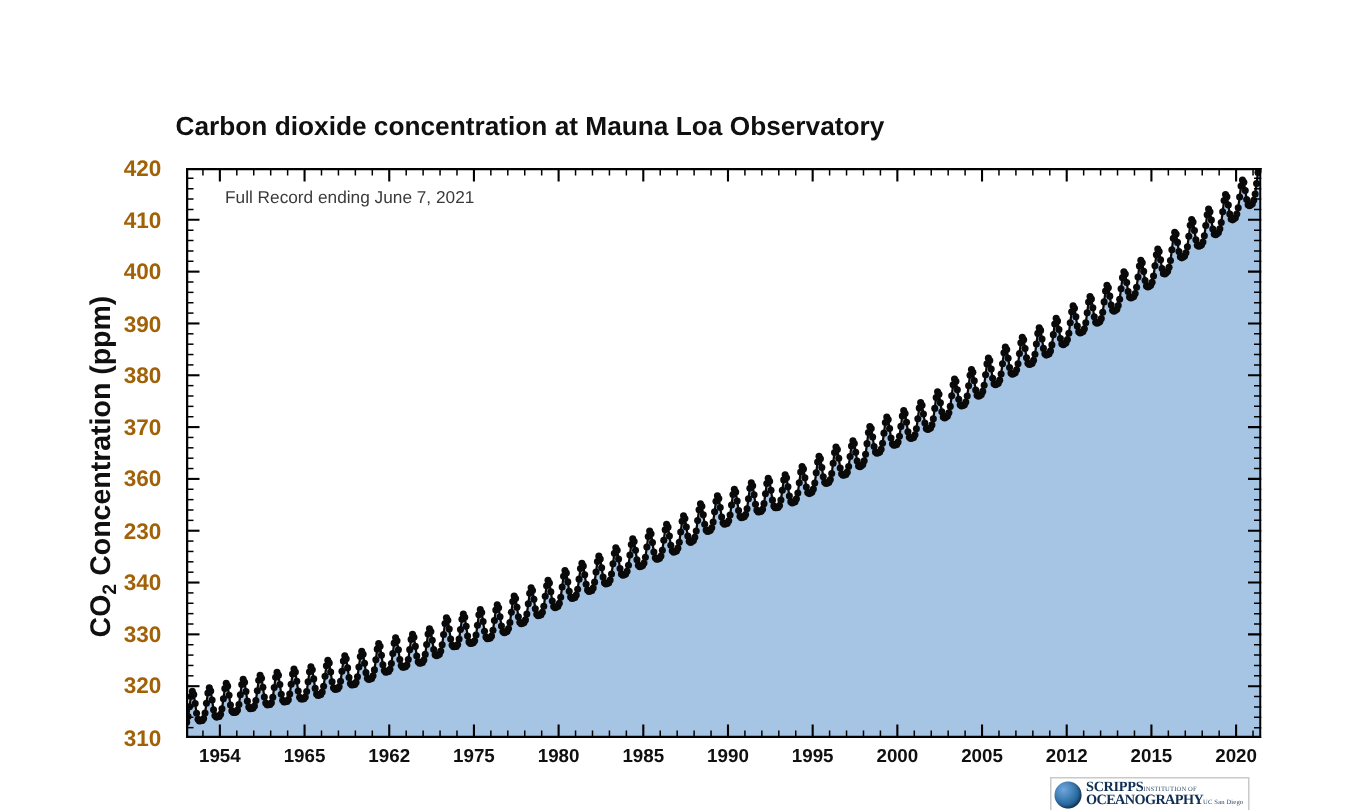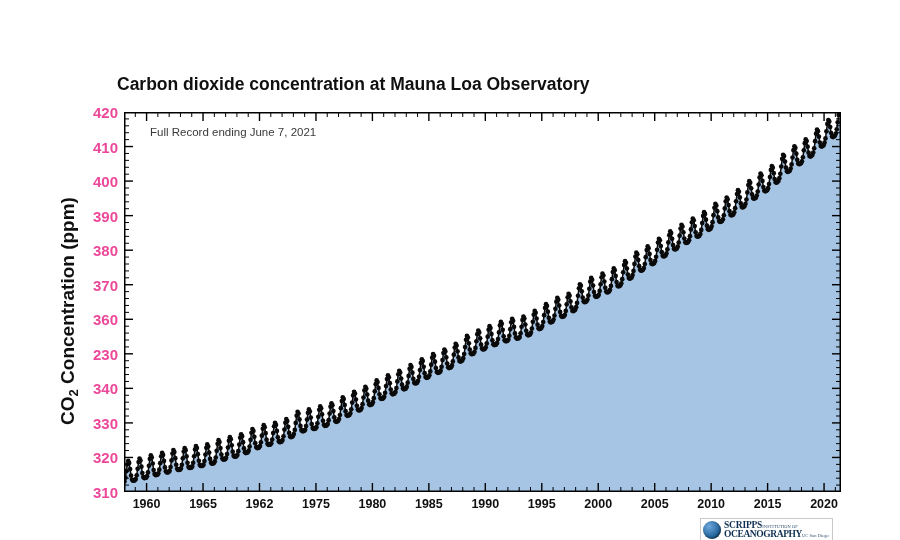--- a/index.html
+++ b/index.html
@@ -35,22 +35,22 @@
   .plotwrap{position:absolute;left:124px;top:112px;width:717px;height:440px;}
   .plotwrap svg{display:block;}
 
   .annot{
     position:absolute;left:26px;top:14px;
     font-size:11.5px;color:#3a3a3a;white-space:nowrap;
   }
 
   .ytick-label{
     position:absolute;right:0;
-    font-weight:bold;font-size:15px;color:#ec4899;
-    text-align:right;width:46px;line-height:1;
+    font-weight:bold;font-size:15px;color:#a16207;
+    text-align:center;width:46px;line-height:1;
   }
   .xtick-label{
     position:absolute;
     font-weight:bold;font-size:12.5px;color:#101010;
     text-align:center;width:60px;line-height:1;
   }
 
   .logo{
     position:absolute;right:8px;bottom:10px;
     width:133px;height:24px;background:#ffffff;
@@ -89,31 +89,31 @@
       <div class="ytick-label" style="left: 72px; top: 346.818px;">230</div>
       <div class="ytick-label" style="left: 72px; top: 312.273px;">360</div>
       <div class="ytick-label" style="left: 72px; top: 277.727px;">370</div>
       <div class="ytick-label" style="left: 72px; top: 243.182px;">380</div>
       <div class="ytick-label" style="left: 72px; top: 208.636px;">390</div>
       <div class="ytick-label" style="left: 72px; top: 174.091px;">400</div>
       <div class="ytick-label" style="left: 72px; top: 139.545px;">410</div>
       <div class="ytick-label" style="left: 72px; top: 105px;">420</div>
     </div>
   <div id="xtick-labels">
-      <div class="xtick-label" style="left: 116.583px; top: 498px;">1960</div>
+      <div class="xtick-label" style="left: 116.583px; top: 498px;">1954</div>
       <div class="xtick-label" style="left: 173.039px; top: 498px;">1965</div>
       <div class="xtick-label" style="left: 229.496px; top: 498px;">1962</div>
       <div class="xtick-label" style="left: 285.953px; top: 498px;">1975</div>
       <div class="xtick-label" style="left: 342.409px; top: 498px;">1980</div>
       <div class="xtick-label" style="left: 398.866px; top: 498px;">1985</div>
       <div class="xtick-label" style="left: 455.323px; top: 498px;">1990</div>
       <div class="xtick-label" style="left: 511.78px; top: 498px;">1995</div>
       <div class="xtick-label" style="left: 568.236px; top: 498px;">2000</div>
       <div class="xtick-label" style="left: 624.693px; top: 498px;">2005</div>
-      <div class="xtick-label" style="left: 681.15px; top: 498px;">2010</div>
+      <div class="xtick-label" style="left: 681.15px; top: 498px;">2012</div>
       <div class="xtick-label" style="left: 737.606px; top: 498px;">2015</div>
       <div class="xtick-label" style="left: 794.063px; top: 498px;">2020</div>
     </div>
 
   <div class="plotwrap">
     <svg id="plot" width="717" height="380" viewBox="0 0 717 380">
         <rect x="0" y="0" width="717" height="380" fill="#ffffff"></rect>
         <path d="M 0.47 369.42 L 1.41 365.72 L 2.35 359.20 L 3.29 352.35 L 4.23 348.93 L 5.18 350.96 L 6.12 357.05 L 7.06 363.56 L 8.00 367.53 L 8.94 368.66 L 9.88 368.55 L 10.82 368.35 L 11.76 367.07 L 12.70 363.37 L 13.64 356.85 L 14.58 350.00 L 15.53 346.58 L 16.47 348.61 L 17.41 354.67 L 18.35 361.11 L 19.29 365.01 L 20.23 366.08 L 21.17 365.90 L 22.11 365.64 L 23.05 364.22 L 23.99 360.46 L 24.94 353.87 L 25.88 346.96 L 26.82 343.47 L 27.76 345.43 L 28.70 351.48 L 29.64 357.98 L 30.58 361.93 L 31.52 363.05 L 32.46 362.93 L 33.40 362.72 L 34.34 361.41 L 35.29 357.70 L 36.23 351.16 L 37.17 344.30 L 38.11 340.87 L 39.05 342.89 L 39.99 348.95 L 40.93 355.42 L 41.87 359.36 L 42.81 360.45 L 43.75 360.31 L 44.69 360.08 L 45.64 358.73 L 46.58 355.00 L 47.52 348.44 L 48.46 341.56 L 49.40 338.10 L 50.34 340.10 L 51.28 346.19 L 52.22 352.73 L 53.16 356.74 L 54.10 357.90 L 55.05 357.84 L 55.99 357.67 L 56.93 356.47 L 57.87 352.81 L 58.81 346.32 L 59.75 339.51 L 60.69 336.13 L 61.63 338.20 L 62.57 344.31 L 63.51 350.83 L 64.45 354.82 L 65.40 355.96 L 66.34 355.86 L 67.28 355.68 L 68.22 354.43 L 69.16 350.74 L 70.10 344.23 L 71.04 337.40 L 71.98 333.99 L 72.92 336.03 L 73.86 342.16 L 74.81 348.74 L 75.75 352.78 L 76.69 353.97 L 77.63 353.94 L 78.57 353.81 L 79.51 352.67 L 80.45 349.04 L 81.39 342.58 L 82.33 335.81 L 83.27 332.45 L 84.21 334.55 L 85.16 340.59 L 86.10 346.93 L 87.04 350.72 L 87.98 351.68 L 88.92 351.40 L 89.86 351.03 L 90.80 349.40 L 91.74 345.53 L 92.68 338.83 L 93.62 331.81 L 94.56 328.22 L 95.51 330.08 L 96.45 336.07 L 97.39 342.54 L 98.33 346.47 L 99.27 347.57 L 100.21 347.43 L 101.15 347.19 L 102.09 345.84 L 103.03 342.11 L 103.97 335.55 L 104.92 328.67 L 105.86 325.22 L 106.80 327.21 L 107.74 333.26 L 108.68 339.72 L 109.62 343.64 L 110.56 344.71 L 111.50 344.56 L 112.44 344.31 L 113.38 342.93 L 114.32 339.18 L 115.27 332.60 L 116.21 325.71 L 117.15 322.23 L 118.09 324.22 L 119.03 330.16 L 119.97 336.43 L 120.91 340.17 L 121.85 341.06 L 122.79 340.72 L 123.73 340.28 L 124.68 338.52 L 125.62 334.59 L 126.56 327.83 L 127.50 320.75 L 128.44 317.09 L 129.38 318.88 L 130.32 324.81 L 131.26 331.21 L 132.20 335.08 L 133.14 336.11 L 134.08 335.90 L 135.03 335.60 L 135.97 334.12 L 136.91 330.32 L 137.85 323.69 L 138.79 316.75 L 139.73 313.22 L 140.67 315.16 L 141.61 321.20 L 142.55 327.72 L 143.49 331.70 L 144.44 332.84 L 145.38 332.74 L 146.32 332.55 L 147.26 331.29 L 148.20 327.61 L 149.14 321.09 L 150.08 314.26 L 151.02 310.85 L 151.96 312.89 L 152.90 318.92 L 153.84 325.31 L 154.79 329.16 L 155.73 330.16 L 156.67 329.93 L 157.61 329.61 L 158.55 328.08 L 159.49 324.26 L 160.43 317.62 L 161.37 310.65 L 162.31 307.11 L 163.25 309.02 L 164.19 314.84 L 165.14 320.94 L 166.08 324.50 L 167.02 325.22 L 167.96 324.71 L 168.90 324.10 L 169.84 321.99 L 170.78 317.88 L 171.72 310.95 L 172.66 303.70 L 173.60 299.87 L 174.55 301.49 L 175.49 307.40 L 176.43 313.95 L 177.37 317.97 L 178.31 319.14 L 179.25 319.08 L 180.19 318.92 L 181.13 317.74 L 182.07 314.08 L 183.01 307.60 L 183.95 300.80 L 184.90 297.43 L 185.84 299.50 L 186.78 305.58 L 187.72 312.02 L 188.66 315.93 L 189.60 316.99 L 190.54 316.81 L 191.48 316.55 L 192.42 315.14 L 193.36 311.37 L 194.31 304.78 L 195.25 297.87 L 196.19 294.38 L 197.13 296.35 L 198.07 302.37 L 199.01 308.82 L 199.95 312.73 L 200.89 313.79 L 201.83 313.63 L 202.77 313.36 L 203.71 311.96 L 204.66 308.20 L 205.60 301.62 L 206.54 294.71 L 207.48 291.23 L 208.42 293.20 L 209.36 299.11 L 210.30 305.31 L 211.24 308.99 L 212.18 309.81 L 213.12 309.41 L 214.06 308.91 L 215.01 307.02 L 215.95 303.02 L 216.89 296.20 L 217.83 289.05 L 218.77 285.33 L 219.71 287.07 L 220.65 292.89 L 221.59 299.16 L 222.53 302.89 L 223.47 303.78 L 224.42 303.44 L 225.36 303.01 L 226.30 301.25 L 227.24 297.31 L 228.18 290.55 L 229.12 283.47 L 230.06 279.81 L 231.00 281.61 L 231.94 287.48 L 232.88 293.79 L 233.82 297.56 L 234.77 298.49 L 235.71 298.19 L 236.65 297.79 L 237.59 296.10 L 238.53 292.21 L 239.47 285.48 L 240.41 278.44 L 241.35 274.82 L 242.29 276.65 L 243.23 282.48 L 244.18 288.65 L 245.12 292.30 L 246.06 293.10 L 247.00 292.66 L 247.94 292.13 L 248.88 290.18 L 249.82 286.16 L 250.76 279.31 L 251.70 272.13 L 252.64 268.38 L 253.58 270.08 L 254.53 275.92 L 255.47 282.24 L 256.41 286.04 L 257.35 286.98 L 258.29 286.70 L 259.23 286.32 L 260.17 284.67 L 261.11 280.79 L 262.05 274.09 L 262.99 267.06 L 263.94 263.46 L 264.88 265.31 L 265.82 271.22 L 266.76 277.55 L 267.70 281.34 L 268.64 282.28 L 269.58 282.00 L 270.52 281.62 L 271.46 279.97 L 272.40 276.09 L 273.34 269.39 L 274.29 262.36 L 275.23 258.76 L 276.17 260.61 L 277.11 266.48 L 278.05 272.72 L 278.99 276.43 L 279.93 277.30 L 280.87 276.93 L 281.81 276.47 L 282.75 274.65 L 283.69 270.69 L 284.64 263.91 L 285.58 256.80 L 286.52 253.12 L 287.46 254.89 L 288.40 260.71 L 289.34 266.94 L 290.28 270.65 L 291.22 271.50 L 292.16 271.13 L 293.10 270.66 L 294.05 268.83 L 294.99 264.86 L 295.93 258.06 L 296.87 250.95 L 297.81 247.26 L 298.75 249.02 L 299.69 254.86 L 300.63 261.15 L 301.57 264.90 L 302.51 265.81 L 303.45 265.49 L 304.40 265.07 L 305.34 263.35 L 306.28 259.44 L 307.22 252.70 L 308.16 245.63 L 309.10 241.99 L 310.04 243.81 L 310.98 249.71 L 311.92 256.06 L 312.86 259.88 L 313.81 260.85 L 314.75 260.60 L 315.69 260.24 L 316.63 258.65 L 317.57 254.80 L 318.51 248.12 L 319.45 241.12 L 320.39 237.55 L 321.33 239.42 L 322.27 245.30 L 323.21 251.54 L 324.16 255.24 L 325.10 256.09 L 326.04 255.72 L 326.98 255.25 L 327.92 253.42 L 328.86 249.45 L 329.80 242.66 L 330.74 235.54 L 331.68 231.85 L 332.62 233.61 L 333.56 239.34 L 334.51 245.39 L 335.45 248.91 L 336.39 249.59 L 337.33 249.03 L 338.27 248.39 L 339.21 246.19 L 340.15 242.04 L 341.09 235.07 L 342.03 227.77 L 342.97 223.90 L 343.92 225.48 L 344.86 231.24 L 345.80 237.55 L 346.74 241.32 L 347.68 242.25 L 348.62 241.95 L 349.56 241.55 L 350.50 239.86 L 351.44 235.97 L 352.38 229.24 L 353.32 222.20 L 354.27 218.58 L 355.21 220.41 L 356.15 226.32 L 357.09 232.67 L 358.03 236.49 L 358.97 237.46 L 359.91 237.20 L 360.85 236.84 L 361.79 235.24 L 362.73 231.39 L 363.68 224.71 L 364.62 217.71 L 365.56 214.13 L 366.50 216.00 L 367.44 221.94 L 368.38 228.31 L 369.32 232.13 L 370.26 233.12 L 371.20 232.87 L 372.14 232.53 L 373.08 230.96 L 374.03 227.11 L 374.97 220.45 L 375.91 213.46 L 376.85 209.89 L 377.79 211.78 L 378.73 217.78 L 379.67 224.24 L 380.61 228.17 L 381.55 229.26 L 382.49 229.11 L 383.44 228.86 L 384.38 227.50 L 385.32 223.76 L 386.26 217.19 L 387.20 210.30 L 388.14 206.84 L 389.08 208.83 L 390.02 214.90 L 390.96 221.42 L 391.90 225.39 L 392.84 226.53 L 393.79 226.43 L 394.73 226.24 L 395.67 224.98 L 396.61 221.29 L 397.55 214.77 L 398.49 207.93 L 399.43 204.52 L 400.37 206.56 L 401.31 212.51 L 402.25 218.74 L 403.19 222.43 L 404.14 223.28 L 405.08 222.90 L 406.02 222.42 L 406.96 220.57 L 407.90 216.60 L 408.84 209.80 L 409.78 202.67 L 410.72 198.97 L 411.66 200.73 L 412.60 206.50 L 413.55 212.66 L 414.49 216.29 L 415.43 217.07 L 416.37 216.61 L 417.31 216.07 L 418.25 214.08 L 419.19 210.03 L 420.13 203.16 L 421.07 195.97 L 422.01 192.20 L 422.95 193.89 L 423.90 199.65 L 424.84 205.87 L 425.78 209.54 L 426.72 210.38 L 427.66 209.98 L 428.60 209.48 L 429.54 207.60 L 430.48 203.61 L 431.42 196.79 L 432.36 189.65 L 433.31 185.94 L 434.25 187.68 L 435.19 193.56 L 436.13 199.95 L 437.07 203.80 L 438.01 204.81 L 438.95 204.59 L 439.89 204.28 L 440.83 202.76 L 441.77 198.94 L 442.71 192.30 L 443.66 185.34 L 444.60 181.80 L 445.54 183.72 L 446.48 189.45 L 447.42 195.34 L 448.36 198.71 L 449.30 199.23 L 450.24 198.52 L 451.18 197.71 L 452.12 195.19 L 453.06 190.89 L 454.01 183.76 L 454.95 176.31 L 455.89 172.28 L 456.83 173.70 L 457.77 179.36 L 458.71 185.60 L 459.65 189.30 L 460.59 190.17 L 461.53 189.79 L 462.47 189.33 L 463.42 187.51 L 464.36 183.55 L 465.30 176.76 L 466.24 169.65 L 467.18 165.96 L 468.12 167.73 L 469.06 173.62 L 470.00 180.00 L 470.94 183.84 L 471.88 184.83 L 472.82 184.60 L 473.77 184.27 L 474.71 182.73 L 475.65 178.90 L 476.59 172.25 L 477.53 165.27 L 478.47 161.72 L 479.41 163.62 L 480.35 169.52 L 481.29 175.79 L 482.23 179.52 L 483.18 180.40 L 484.12 180.06 L 485.06 179.62 L 486.00 177.85 L 486.94 173.91 L 487.88 167.14 L 488.82 160.05 L 489.76 156.39 L 490.70 158.18 L 491.64 163.96 L 492.58 170.08 L 493.53 173.66 L 494.47 174.40 L 495.41 173.91 L 496.35 173.32 L 497.29 171.25 L 498.23 167.17 L 499.17 160.26 L 500.11 153.03 L 501.05 149.22 L 501.99 150.86 L 502.94 156.51 L 503.88 162.53 L 504.82 166.02 L 505.76 166.66 L 506.70 166.06 L 507.64 165.38 L 508.58 163.10 L 509.52 158.92 L 510.46 151.91 L 511.40 144.57 L 512.34 140.66 L 513.29 142.21 L 514.23 147.91 L 515.17 154.14 L 516.11 157.84 L 517.05 158.69 L 517.99 158.31 L 518.93 157.84 L 519.87 155.99 L 520.81 152.02 L 521.75 145.22 L 522.69 138.10 L 523.64 134.40 L 524.58 136.16 L 525.52 141.90 L 526.46 147.98 L 527.40 151.53 L 528.34 152.23 L 529.28 151.70 L 530.22 151.08 L 531.16 148.93 L 532.10 144.81 L 533.05 137.87 L 533.99 130.59 L 534.93 126.75 L 535.87 128.36 L 536.81 134.05 L 537.75 140.18 L 538.69 143.77 L 539.63 144.52 L 540.57 144.04 L 541.51 143.46 L 542.45 141.42 L 543.40 137.34 L 544.34 130.44 L 545.28 123.22 L 546.22 119.42 L 547.16 121.08 L 548.10 126.82 L 549.04 133.00 L 549.98 136.66 L 550.92 137.46 L 551.86 137.04 L 552.81 136.52 L 553.75 134.58 L 554.69 130.56 L 555.63 123.72 L 556.57 116.55 L 557.51 112.81 L 558.45 114.52 L 559.39 120.30 L 560.33 126.51 L 561.27 130.18 L 562.21 131.01 L 563.16 130.60 L 564.10 130.10 L 565.04 128.21 L 565.98 124.22 L 566.92 117.39 L 567.86 110.25 L 568.80 106.53 L 569.74 108.26 L 570.68 114.05 L 571.62 120.25 L 572.56 123.91 L 573.51 124.74 L 574.45 124.32 L 575.39 123.82 L 576.33 121.92 L 577.27 117.92 L 578.21 111.09 L 579.15 103.94 L 580.09 100.21 L 581.03 101.94 L 581.97 107.64 L 582.92 113.67 L 583.86 117.17 L 584.80 117.82 L 585.74 117.24 L 586.68 116.57 L 587.62 114.32 L 588.56 110.15 L 589.50 103.15 L 590.44 95.83 L 591.38 91.93 L 592.32 93.49 L 593.27 99.20 L 594.21 105.42 L 595.15 109.11 L 596.09 109.96 L 597.03 109.57 L 597.97 109.08 L 598.91 107.23 L 599.85 103.24 L 600.79 96.44 L 601.73 89.31 L 602.68 85.60 L 603.62 87.35 L 604.56 93.10 L 605.50 99.20 L 606.44 102.77 L 607.38 103.49 L 608.32 102.98 L 609.26 102.38 L 610.20 100.28 L 611.14 96.18 L 612.08 89.25 L 613.03 82.01 L 613.97 78.18 L 614.91 79.81 L 615.85 85.43 L 616.79 91.41 L 617.73 94.86 L 618.67 95.46 L 619.61 94.82 L 620.55 94.10 L 621.49 91.74 L 622.44 87.52 L 623.38 80.47 L 624.32 73.09 L 625.26 69.14 L 626.20 70.65 L 627.14 76.28 L 628.08 82.40 L 629.02 85.99 L 629.96 86.73 L 630.90 86.24 L 631.84 85.66 L 632.79 83.60 L 633.73 79.52 L 634.67 72.61 L 635.61 65.38 L 636.55 61.57 L 637.49 63.22 L 638.43 68.92 L 639.37 75.03 L 640.31 78.60 L 641.25 79.33 L 642.19 78.83 L 643.14 78.23 L 644.08 76.14 L 645.02 72.04 L 645.96 65.12 L 646.90 57.88 L 647.84 54.06 L 648.78 55.69 L 649.72 61.22 L 650.66 67.01 L 651.60 70.25 L 652.55 70.66 L 653.49 69.83 L 654.43 68.91 L 655.37 66.15 L 656.31 61.73 L 657.25 54.48 L 658.19 46.91 L 659.13 42.77 L 660.07 44.08 L 661.01 49.59 L 661.95 55.66 L 662.90 59.20 L 663.84 59.90 L 664.78 59.36 L 665.72 58.73 L 666.66 56.57 L 667.60 52.44 L 668.54 45.48 L 669.48 38.21 L 670.42 34.35 L 671.36 35.95 L 672.31 41.65 L 673.25 47.82 L 674.19 51.45 L 675.13 52.23 L 676.07 51.79 L 677.01 51.24 L 677.95 49.27 L 678.89 45.23 L 679.83 38.36 L 680.77 31.17 L 681.71 27.41 L 682.66 29.10 L 683.60 34.72 L 684.54 40.64 L 685.48 44.01 L 686.42 44.55 L 687.36 43.85 L 688.30 43.05 L 689.24 40.56 L 690.18 36.27 L 691.12 29.16 L 692.06 21.72 L 693.01 17.70 L 693.95 19.14 L 694.89 24.65 L 695.83 30.60 L 696.77 34.01 L 697.71 34.57 L 698.65 33.90 L 699.59 33.14 L 700.53 30.72 L 701.47 26.46 L 702.42 19.37 L 703.36 11.96 L 704.30 7.98 L 705.24 9.45 L 706.18 15.01 L 707.12 21.02 L 708.06 24.49 L 709.00 25.12 L 709.94 24.52 L 710.88 23.82 L 711.82 21.52 L 712.77 17.33 L 713.71 10.31 L 714.65 2.96 L 715.59 -0.96 L 716.53 0.58 L 716.53 380 L 0.47 380 Z" fill="#a6c4e3" stroke="none"></path>
         <path d="M 0.47 369.42 L 1.41 365.72 L 2.35 359.20 L 3.29 352.35 L 4.23 348.93 L 5.18 350.96 L 6.12 357.05 L 7.06 363.56 L 8.00 367.53 L 8.94 368.66 L 9.88 368.55 L 10.82 368.35 L 11.76 367.07 L 12.70 363.37 L 13.64 356.85 L 14.58 350.00 L 15.53 346.58 L 16.47 348.61 L 17.41 354.67 L 18.35 361.11 L 19.29 365.01 L 20.23 366.08 L 21.17 365.90 L 22.11 365.64 L 23.05 364.22 L 23.99 360.46 L 24.94 353.87 L 25.88 346.96 L 26.82 343.47 L 27.76 345.43 L 28.70 351.48 L 29.64 357.98 L 30.58 361.93 L 31.52 363.05 L 32.46 362.93 L 33.40 362.72 L 34.34 361.41 L 35.29 357.70 L 36.23 351.16 L 37.17 344.30 L 38.11 340.87 L 39.05 342.89 L 39.99 348.95 L 40.93 355.42 L 41.87 359.36 L 42.81 360.45 L 43.75 360.31 L 44.69 360.08 L 45.64 358.73 L 46.58 355.00 L 47.52 348.44 L 48.46 341.56 L 49.40 338.10 L 50.34 340.10 L 51.28 346.19 L 52.22 352.73 L 53.16 356.74 L 54.10 357.90 L 55.05 357.84 L 55.99 357.67 L 56.93 356.47 L 57.87 352.81 L 58.81 346.32 L 59.75 339.51 L 60.69 336.13 L 61.63 338.20 L 62.57 344.31 L 63.51 350.83 L 64.45 354.82 L 65.40 355.96 L 66.34 355.86 L 67.28 355.68 L 68.22 354.43 L 69.16 350.74 L 70.10 344.23 L 71.04 337.40 L 71.98 333.99 L 72.92 336.03 L 73.86 342.16 L 74.81 348.74 L 75.75 352.78 L 76.69 353.97 L 77.63 353.94 L 78.57 353.81 L 79.51 352.67 L 80.45 349.04 L 81.39 342.58 L 82.33 335.81 L 83.27 332.45 L 84.21 334.55 L 85.16 340.59 L 86.10 346.93 L 87.04 350.72 L 87.98 351.68 L 88.92 351.40 L 89.86 351.03 L 90.80 349.40 L 91.74 345.53 L 92.68 338.83 L 93.62 331.81 L 94.56 328.22 L 95.51 330.08 L 96.45 336.07 L 97.39 342.54 L 98.33 346.47 L 99.27 347.57 L 100.21 347.43 L 101.15 347.19 L 102.09 345.84 L 103.03 342.11 L 103.97 335.55 L 104.92 328.67 L 105.86 325.22 L 106.80 327.21 L 107.74 333.26 L 108.68 339.72 L 109.62 343.64 L 110.56 344.71 L 111.50 344.56 L 112.44 344.31 L 113.38 342.93 L 114.32 339.18 L 115.27 332.60 L 116.21 325.71 L 117.15 322.23 L 118.09 324.22 L 119.03 330.16 L 119.97 336.43 L 120.91 340.17 L 121.85 341.06 L 122.79 340.72 L 123.73 340.28 L 124.68 338.52 L 125.62 334.59 L 126.56 327.83 L 127.50 320.75 L 128.44 317.09 L 129.38 318.88 L 130.32 324.81 L 131.26 331.21 L 132.20 335.08 L 133.14 336.11 L 134.08 335.90 L 135.03 335.60 L 135.97 334.12 L 136.91 330.32 L 137.85 323.69 L 138.79 316.75 L 139.73 313.22 L 140.67 315.16 L 141.61 321.20 L 142.55 327.72 L 143.49 331.70 L 144.44 332.84 L 145.38 332.74 L 146.32 332.55 L 147.26 331.29 L 148.20 327.61 L 149.14 321.09 L 150.08 314.26 L 151.02 310.85 L 151.96 312.89 L 152.90 318.92 L 153.84 325.31 L 154.79 329.16 L 155.73 330.16 L 156.67 329.93 L 157.61 329.61 L 158.55 328.08 L 159.49 324.26 L 160.43 317.62 L 161.37 310.65 L 162.31 307.11 L 163.25 309.02 L 164.19 314.84 L 165.14 320.94 L 166.08 324.50 L 167.02 325.22 L 167.96 324.71 L 168.90 324.10 L 169.84 321.99 L 170.78 317.88 L 171.72 310.95 L 172.66 303.70 L 173.60 299.87 L 174.55 301.49 L 175.49 307.40 L 176.43 313.95 L 177.37 317.97 L 178.31 319.14 L 179.25 319.08 L 180.19 318.92 L 181.13 317.74 L 182.07 314.08 L 183.01 307.60 L 183.95 300.80 L 184.90 297.43 L 185.84 299.50 L 186.78 305.58 L 187.72 312.02 L 188.66 315.93 L 189.60 316.99 L 190.54 316.81 L 191.48 316.55 L 192.42 315.14 L 193.36 311.37 L 194.31 304.78 L 195.25 297.87 L 196.19 294.38 L 197.13 296.35 L 198.07 302.37 L 199.01 308.82 L 199.95 312.73 L 200.89 313.79 L 201.83 313.63 L 202.77 313.36 L 203.71 311.96 L 204.66 308.20 L 205.60 301.62 L 206.54 294.71 L 207.48 291.23 L 208.42 293.20 L 209.36 299.11 L 210.30 305.31 L 211.24 308.99 L 212.18 309.81 L 213.12 309.41 L 214.06 308.91 L 215.01 307.02 L 215.95 303.02 L 216.89 296.20 L 217.83 289.05 L 218.77 285.33 L 219.71 287.07 L 220.65 292.89 L 221.59 299.16 L 222.53 302.89 L 223.47 303.78 L 224.42 303.44 L 225.36 303.01 L 226.30 301.25 L 227.24 297.31 L 228.18 290.55 L 229.12 283.47 L 230.06 279.81 L 231.00 281.61 L 231.94 287.48 L 232.88 293.79 L 233.82 297.56 L 234.77 298.49 L 235.71 298.19 L 236.65 297.79 L 237.59 296.10 L 238.53 292.21 L 239.47 285.48 L 240.41 278.44 L 241.35 274.82 L 242.29 276.65 L 243.23 282.48 L 244.18 288.65 L 245.12 292.30 L 246.06 293.10 L 247.00 292.66 L 247.94 292.13 L 248.88 290.18 L 249.82 286.16 L 250.76 279.31 L 251.70 272.13 L 252.64 268.38 L 253.58 270.08 L 254.53 275.92 L 255.47 282.24 L 256.41 286.04 L 257.35 286.98 L 258.29 286.70 L 259.23 286.32 L 260.17 284.67 L 261.11 280.79 L 262.05 274.09 L 262.99 267.06 L 263.94 263.46 L 264.88 265.31 L 265.82 271.22 L 266.76 277.55 L 267.70 281.34 L 268.64 282.28 L 269.58 282.00 L 270.52 281.62 L 271.46 279.97 L 272.40 276.09 L 273.34 269.39 L 274.29 262.36 L 275.23 258.76 L 276.17 260.61 L 277.11 266.48 L 278.05 272.72 L 278.99 276.43 L 279.93 277.30 L 280.87 276.93 L 281.81 276.47 L 282.75 274.65 L 283.69 270.69 L 284.64 263.91 L 285.58 256.80 L 286.52 253.12 L 287.46 254.89 L 288.40 260.71 L 289.34 266.94 L 290.28 270.65 L 291.22 271.50 L 292.16 271.13 L 293.10 270.66 L 294.05 268.83 L 294.99 264.86 L 295.93 258.06 L 296.87 250.95 L 297.81 247.26 L 298.75 249.02 L 299.69 254.86 L 300.63 261.15 L 301.57 264.90 L 302.51 265.81 L 303.45 265.49 L 304.40 265.07 L 305.34 263.35 L 306.28 259.44 L 307.22 252.70 L 308.16 245.63 L 309.10 241.99 L 310.04 243.81 L 310.98 249.71 L 311.92 256.06 L 312.86 259.88 L 313.81 260.85 L 314.75 260.60 L 315.69 260.24 L 316.63 258.65 L 317.57 254.80 L 318.51 248.12 L 319.45 241.12 L 320.39 237.55 L 321.33 239.42 L 322.27 245.30 L 323.21 251.54 L 324.16 255.24 L 325.10 256.09 L 326.04 255.72 L 326.98 255.25 L 327.92 253.42 L 328.86 249.45 L 329.80 242.66 L 330.74 235.54 L 331.68 231.85 L 332.62 233.61 L 333.56 239.34 L 334.51 245.39 L 335.45 248.91 L 336.39 249.59 L 337.33 249.03 L 338.27 248.39 L 339.21 246.19 L 340.15 242.04 L 341.09 235.07 L 342.03 227.77 L 342.97 223.90 L 343.92 225.48 L 344.86 231.24 L 345.80 237.55 L 346.74 241.32 L 347.68 242.25 L 348.62 241.95 L 349.56 241.55 L 350.50 239.86 L 351.44 235.97 L 352.38 229.24 L 353.32 222.20 L 354.27 218.58 L 355.21 220.41 L 356.15 226.32 L 357.09 232.67 L 358.03 236.49 L 358.97 237.46 L 359.91 237.20 L 360.85 236.84 L 361.79 235.24 L 362.73 231.39 L 363.68 224.71 L 364.62 217.71 L 365.56 214.13 L 366.50 216.00 L 367.44 221.94 L 368.38 228.31 L 369.32 232.13 L 370.26 233.12 L 371.20 232.87 L 372.14 232.53 L 373.08 230.96 L 374.03 227.11 L 374.97 220.45 L 375.91 213.46 L 376.85 209.89 L 377.79 211.78 L 378.73 217.78 L 379.67 224.24 L 380.61 228.17 L 381.55 229.26 L 382.49 229.11 L 383.44 228.86 L 384.38 227.50 L 385.32 223.76 L 386.26 217.19 L 387.20 210.30 L 388.14 206.84 L 389.08 208.83 L 390.02 214.90 L 390.96 221.42 L 391.90 225.39 L 392.84 226.53 L 393.79 226.43 L 394.73 226.24 L 395.67 224.98 L 396.61 221.29 L 397.55 214.77 L 398.49 207.93 L 399.43 204.52 L 400.37 206.56 L 401.31 212.51 L 402.25 218.74 L 403.19 222.43 L 404.14 223.28 L 405.08 222.90 L 406.02 222.42 L 406.96 220.57 L 407.90 216.60 L 408.84 209.80 L 409.78 202.67 L 410.72 198.97 L 411.66 200.73 L 412.60 206.50 L 413.55 212.66 L 414.49 216.29 L 415.43 217.07 L 416.37 216.61 L 417.31 216.07 L 418.25 214.08 L 419.19 210.03 L 420.13 203.16 L 421.07 195.97 L 422.01 192.20 L 422.95 193.89 L 423.90 199.65 L 424.84 205.87 L 425.78 209.54 L 426.72 210.38 L 427.66 209.98 L 428.60 209.48 L 429.54 207.60 L 430.48 203.61 L 431.42 196.79 L 432.36 189.65 L 433.31 185.94 L 434.25 187.68 L 435.19 193.56 L 436.13 199.95 L 437.07 203.80 L 438.01 204.81 L 438.95 204.59 L 439.89 204.28 L 440.83 202.76 L 441.77 198.94 L 442.71 192.30 L 443.66 185.34 L 444.60 181.80 L 445.54 183.72 L 446.48 189.45 L 447.42 195.34 L 448.36 198.71 L 449.30 199.23 L 450.24 198.52 L 451.18 197.71 L 452.12 195.19 L 453.06 190.89 L 454.01 183.76 L 454.95 176.31 L 455.89 172.28 L 456.83 173.70 L 457.77 179.36 L 458.71 185.60 L 459.65 189.30 L 460.59 190.17 L 461.53 189.79 L 462.47 189.33 L 463.42 187.51 L 464.36 183.55 L 465.30 176.76 L 466.24 169.65 L 467.18 165.96 L 468.12 167.73 L 469.06 173.62 L 470.00 180.00 L 470.94 183.84 L 471.88 184.83 L 472.82 184.60 L 473.77 184.27 L 474.71 182.73 L 475.65 178.90 L 476.59 172.25 L 477.53 165.27 L 478.47 161.72 L 479.41 163.62 L 480.35 169.52 L 481.29 175.79 L 482.23 179.52 L 483.18 180.40 L 484.12 180.06 L 485.06 179.62 L 486.00 177.85 L 486.94 173.91 L 487.88 167.14 L 488.82 160.05 L 489.76 156.39 L 490.70 158.18 L 491.64 163.96 L 492.58 170.08 L 493.53 173.66 L 494.47 174.40 L 495.41 173.91 L 496.35 173.32 L 497.29 171.25 L 498.23 167.17 L 499.17 160.26 L 500.11 153.03 L 501.05 149.22 L 501.99 150.86 L 502.94 156.51 L 503.88 162.53 L 504.82 166.02 L 505.76 166.66 L 506.70 166.06 L 507.64 165.38 L 508.58 163.10 L 509.52 158.92 L 510.46 151.91 L 511.40 144.57 L 512.34 140.66 L 513.29 142.21 L 514.23 147.91 L 515.17 154.14 L 516.11 157.84 L 517.05 158.69 L 517.99 158.31 L 518.93 157.84 L 519.87 155.99 L 520.81 152.02 L 521.75 145.22 L 522.69 138.10 L 523.64 134.40 L 524.58 136.16 L 525.52 141.90 L 526.46 147.98 L 527.40 151.53 L 528.34 152.23 L 529.28 151.70 L 530.22 151.08 L 531.16 148.93 L 532.10 144.81 L 533.05 137.87 L 533.99 130.59 L 534.93 126.75 L 535.87 128.36 L 536.81 134.05 L 537.75 140.18 L 538.69 143.77 L 539.63 144.52 L 540.57 144.04 L 541.51 143.46 L 542.45 141.42 L 543.40 137.34 L 544.34 130.44 L 545.28 123.22 L 546.22 119.42 L 547.16 121.08 L 548.10 126.82 L 549.04 133.00 L 549.98 136.66 L 550.92 137.46 L 551.86 137.04 L 552.81 136.52 L 553.75 134.58 L 554.69 130.56 L 555.63 123.72 L 556.57 116.55 L 557.51 112.81 L 558.45 114.52 L 559.39 120.30 L 560.33 126.51 L 561.27 130.18 L 562.21 131.01 L 563.16 130.60 L 564.10 130.10 L 565.04 128.21 L 565.98 124.22 L 566.92 117.39 L 567.86 110.25 L 568.80 106.53 L 569.74 108.26 L 570.68 114.05 L 571.62 120.25 L 572.56 123.91 L 573.51 124.74 L 574.45 124.32 L 575.39 123.82 L 576.33 121.92 L 577.27 117.92 L 578.21 111.09 L 579.15 103.94 L 580.09 100.21 L 581.03 101.94 L 581.97 107.64 L 582.92 113.67 L 583.86 117.17 L 584.80 117.82 L 585.74 117.24 L 586.68 116.57 L 587.62 114.32 L 588.56 110.15 L 589.50 103.15 L 590.44 95.83 L 591.38 91.93 L 592.32 93.49 L 593.27 99.20 L 594.21 105.42 L 595.15 109.11 L 596.09 109.96 L 597.03 109.57 L 597.97 109.08 L 598.91 107.23 L 599.85 103.24 L 600.79 96.44 L 601.73 89.31 L 602.68 85.60 L 603.62 87.35 L 604.56 93.10 L 605.50 99.20 L 606.44 102.77 L 607.38 103.49 L 608.32 102.98 L 609.26 102.38 L 610.20 100.28 L 611.14 96.18 L 612.08 89.25 L 613.03 82.01 L 613.97 78.18 L 614.91 79.81 L 615.85 85.43 L 616.79 91.41 L 617.73 94.86 L 618.67 95.46 L 619.61 94.82 L 620.55 94.10 L 621.49 91.74 L 622.44 87.52 L 623.38 80.47 L 624.32 73.09 L 625.26 69.14 L 626.20 70.65 L 627.14 76.28 L 628.08 82.40 L 629.02 85.99 L 629.96 86.73 L 630.90 86.24 L 631.84 85.66 L 632.79 83.60 L 633.73 79.52 L 634.67 72.61 L 635.61 65.38 L 636.55 61.57 L 637.49 63.22 L 638.43 68.92 L 639.37 75.03 L 640.31 78.60 L 641.25 79.33 L 642.19 78.83 L 643.14 78.23 L 644.08 76.14 L 645.02 72.04 L 645.96 65.12 L 646.90 57.88 L 647.84 54.06 L 648.78 55.69 L 649.72 61.22 L 650.66 67.01 L 651.60 70.25 L 652.55 70.66 L 653.49 69.83 L 654.43 68.91 L 655.37 66.15 L 656.31 61.73 L 657.25 54.48 L 658.19 46.91 L 659.13 42.77 L 660.07 44.08 L 661.01 49.59 L 661.95 55.66 L 662.90 59.20 L 663.84 59.90 L 664.78 59.36 L 665.72 58.73 L 666.66 56.57 L 667.60 52.44 L 668.54 45.48 L 669.48 38.21 L 670.42 34.35 L 671.36 35.95 L 672.31 41.65 L 673.25 47.82 L 674.19 51.45 L 675.13 52.23 L 676.07 51.79 L 677.01 51.24 L 677.95 49.27 L 678.89 45.23 L 679.83 38.36 L 680.77 31.17 L 681.71 27.41 L 682.66 29.10 L 683.60 34.72 L 684.54 40.64 L 685.48 44.01 L 686.42 44.55 L 687.36 43.85 L 688.30 43.05 L 689.24 40.56 L 690.18 36.27 L 691.12 29.16 L 692.06 21.72 L 693.01 17.70 L 693.95 19.14 L 694.89 24.65 L 695.83 30.60 L 696.77 34.01 L 697.71 34.57 L 698.65 33.90 L 699.59 33.14 L 700.53 30.72 L 701.47 26.46 L 702.42 19.37 L 703.36 11.96 L 704.30 7.98 L 705.24 9.45 L 706.18 15.01 L 707.12 21.02 L 708.06 24.49 L 709.00 25.12 L 709.94 24.52 L 710.88 23.82 L 711.82 21.52 L 712.77 17.33 L 713.71 10.31 L 714.65 2.96 L 715.59 -0.96 L 716.53 0.58" fill="none" stroke="#0a0a0a" stroke-width="1.5"></path>
         <g fill="#0a0a0a">

